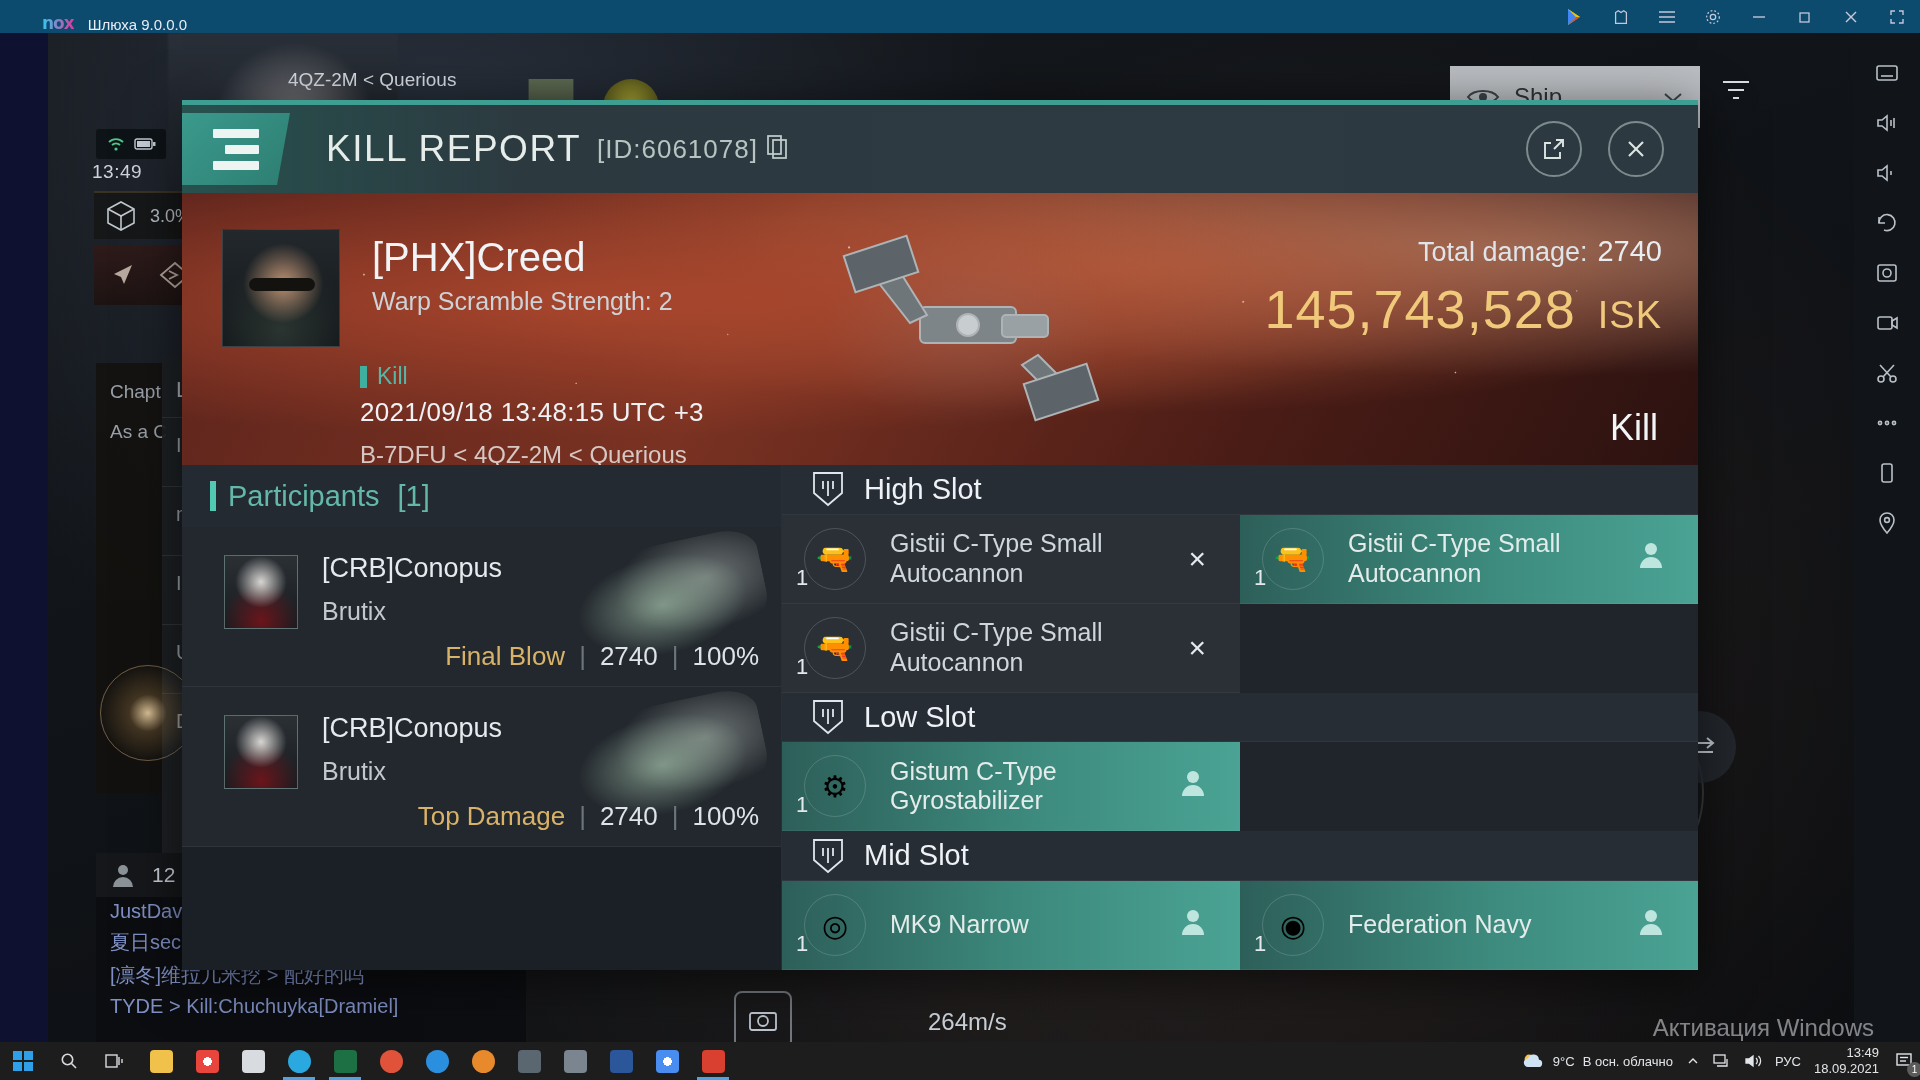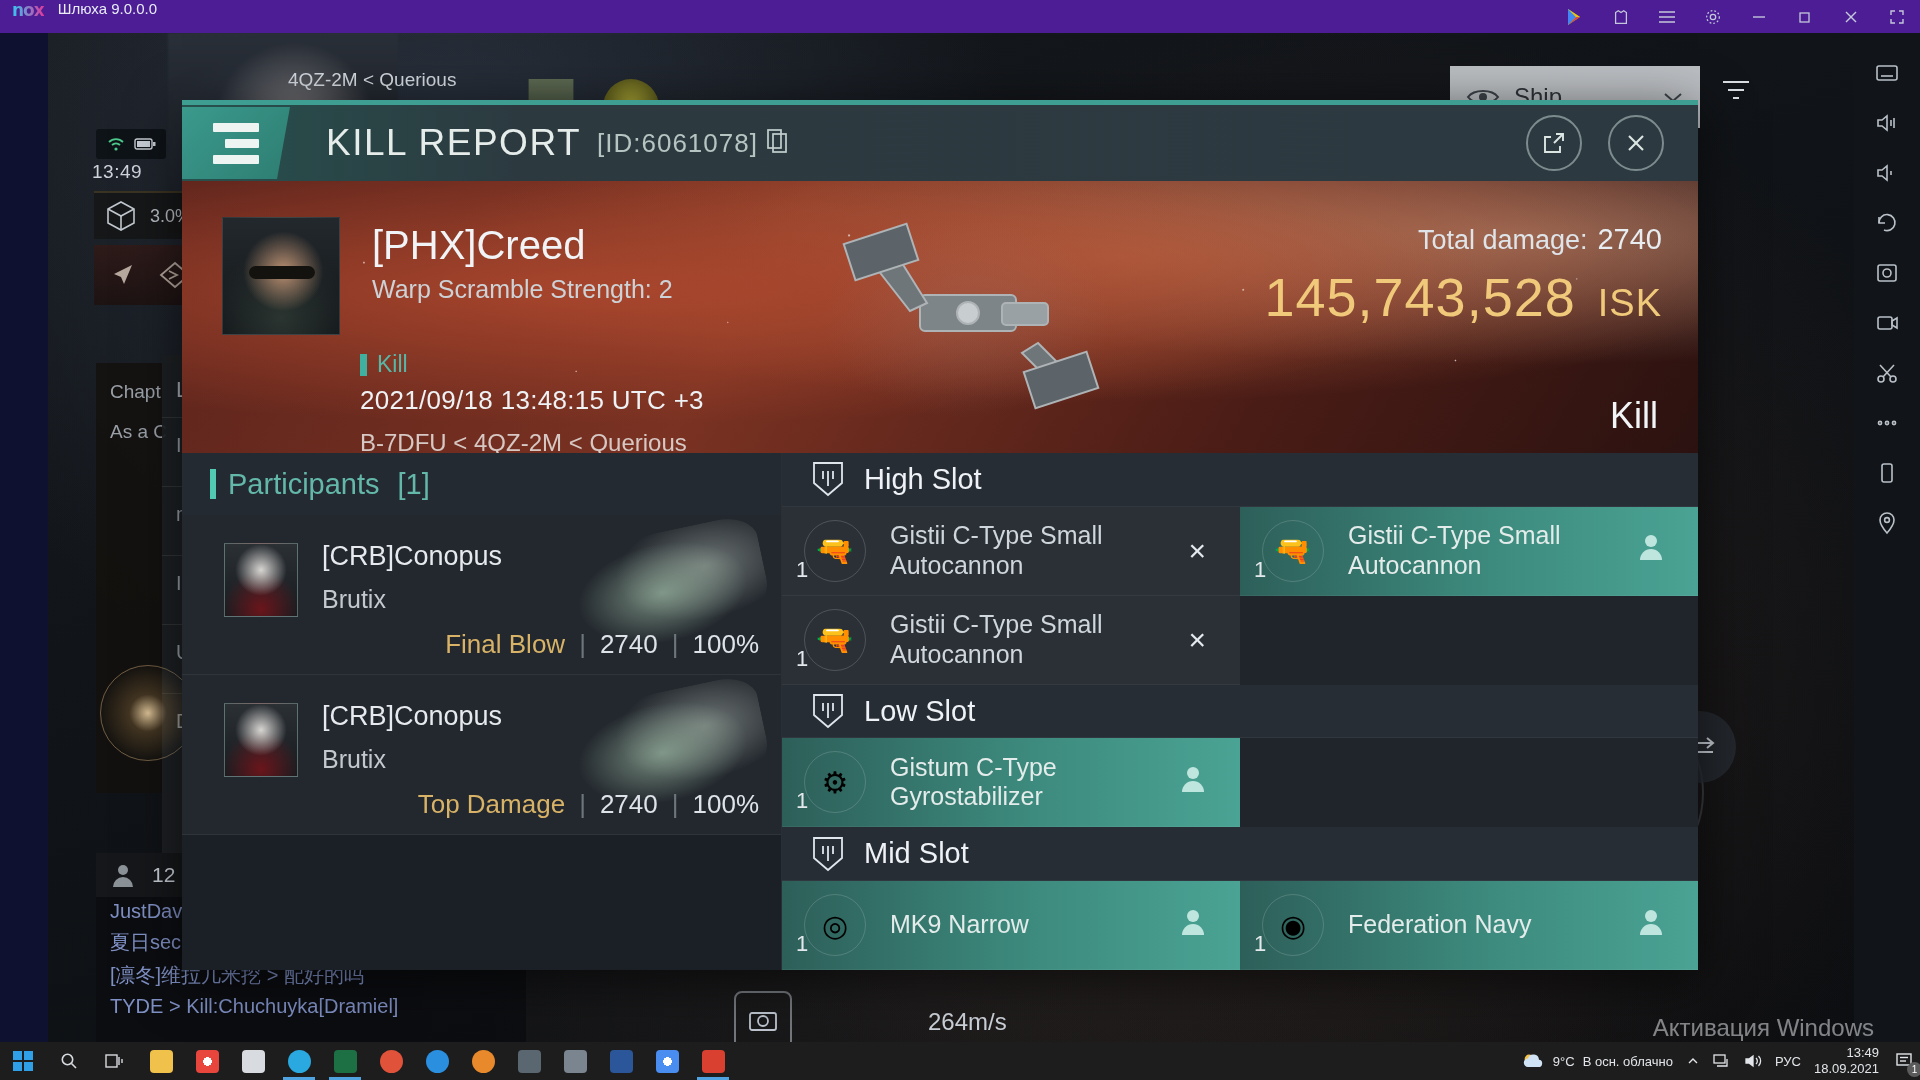--- a/index.html
+++ b/index.html
@@ -7,22 +7,23 @@
   body {
     font-family: "Liberation Sans", sans-serif;
     background:#0e1230;
     position:relative;
     -webkit-font-smoothing:antialiased;
   }
 
   
   #titlebar{
     position:absolute; left:0; top:0; width:1920px; height:33px;
-    background:#4c1d95; display:flex; align-items:flex-start;
+    background:#0c4a6e; display:flex; align-items:flex-end;
     z-index:60;
+    padding-left:30px;
   }
   #nox-logo{
     margin-left:12px; font-size:17px; font-weight:bold; letter-spacing:-1px;
     background:linear-gradient(90deg,#33c8f0,#e0389c);
     -webkit-background-clip:text; background-clip:text; color:transparent;
     font-family:"DejaVu Sans", sans-serif;
   }
   #app-title{ margin-left:14px; color:#e8ecf5; font-size:15px; }
   #titlebar-right{ margin-left:auto; display:flex; align-items:center; gap:0px; }
   .tb-btn{
@@ -134,21 +135,21 @@
 
   
   #dialog{
     position:absolute; left:182px; top:100px; width:1516px; height:870px;
     background:#1b2026; z-index:40;
     box-shadow:0 10px 50px rgba(0,0,0,.6);
     display:flex; flex-direction:column; overflow:hidden;
   }
   #dlg-topline{ height:5px; background:#3f9e92;}
   #dlg-header{
-    height:76px; background:linear-gradient(90deg,#27514e 0%, #2c3a40 22%, #2d3940 100%);
+    height:88px; background:linear-gradient(90deg,#27514e 0%, #2c3a40 22%, #2d3940 100%);
     display:flex; align-items:center; position:relative;
   }
   #burger{
     width:108px; height:72px;
     background:linear-gradient(135deg,#3a9a8c,#2e7d72);
     display:flex; align-items:center; justify-content:center;
     clip-path:polygon(0 0, 100% 0, 88% 100%, 0 100%);
   }
   .bline{ width:46px; height:9px; background:#eef4f2; border-radius:1px; display:block;}
   .bline.b2{ width:34px; margin-left:12px;}

